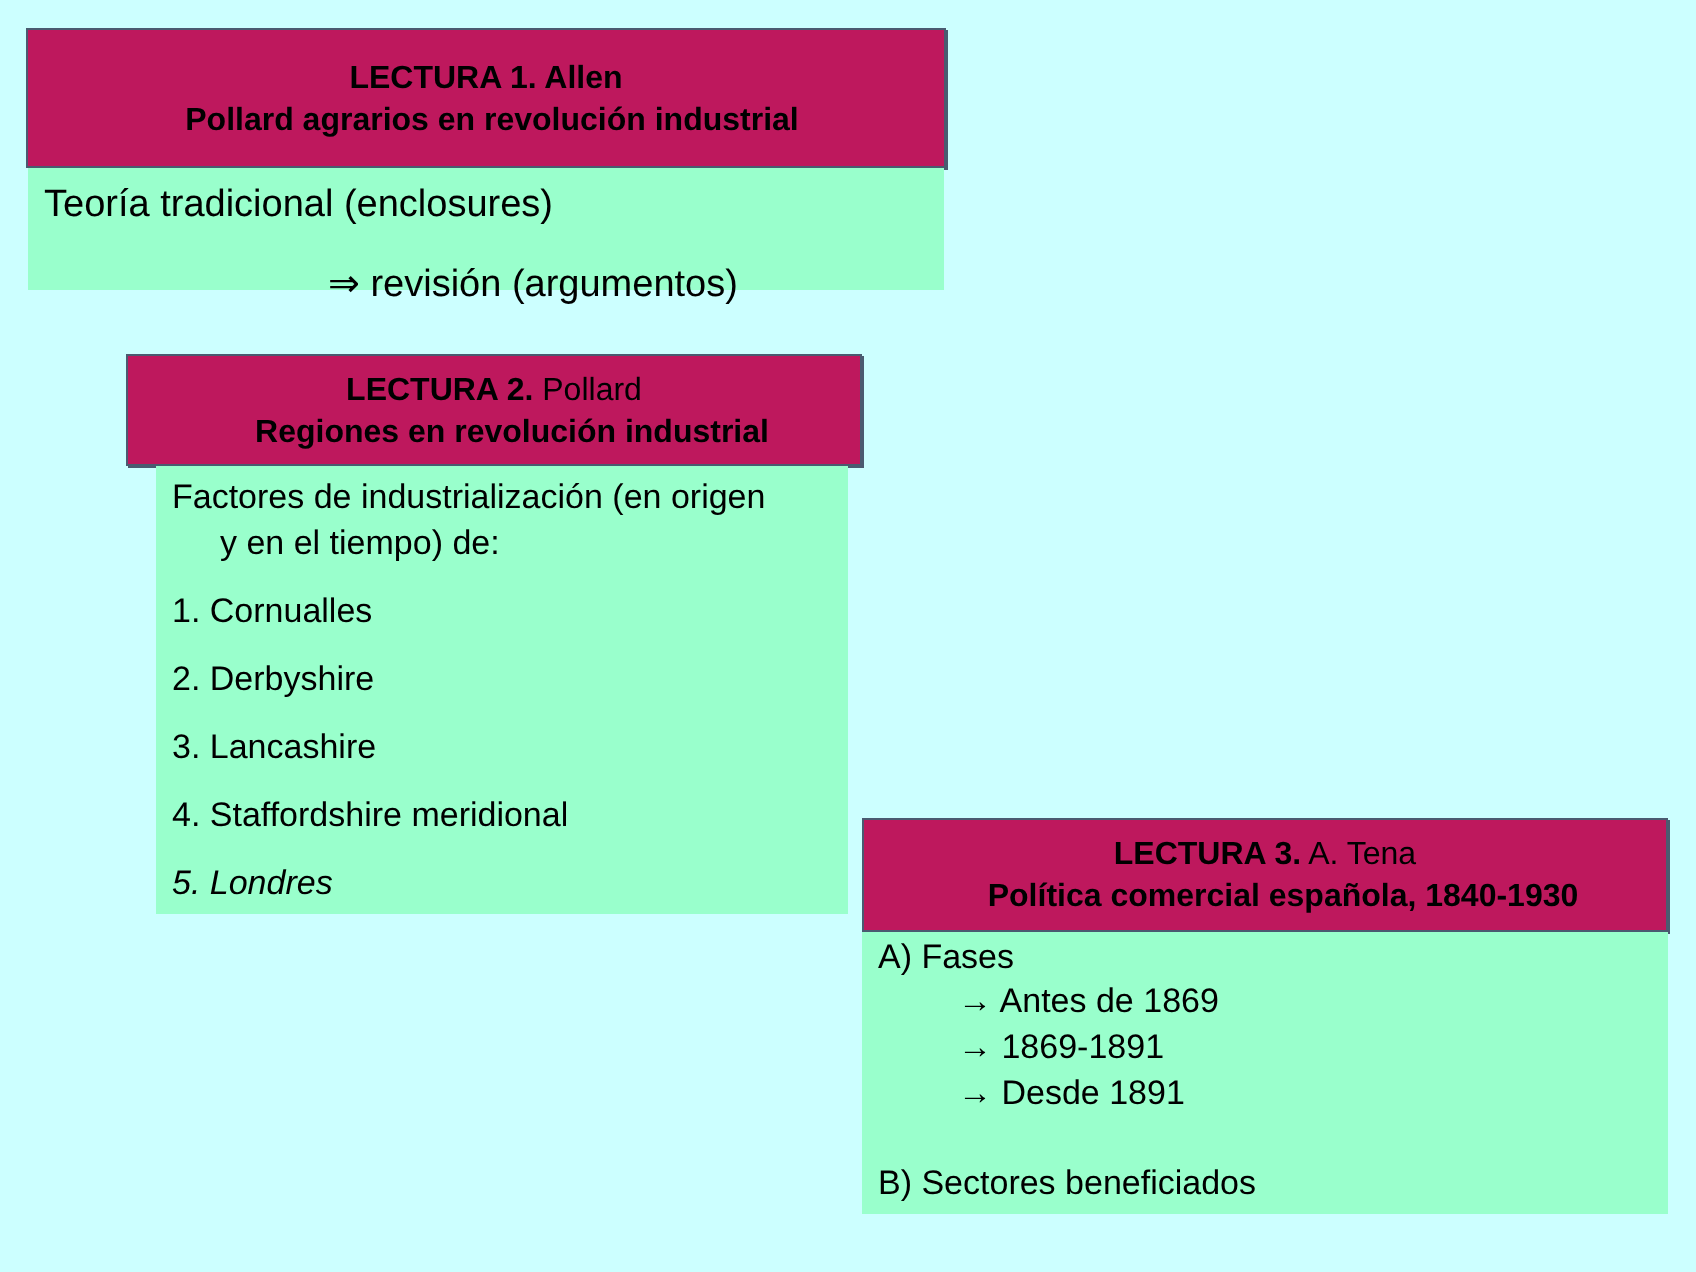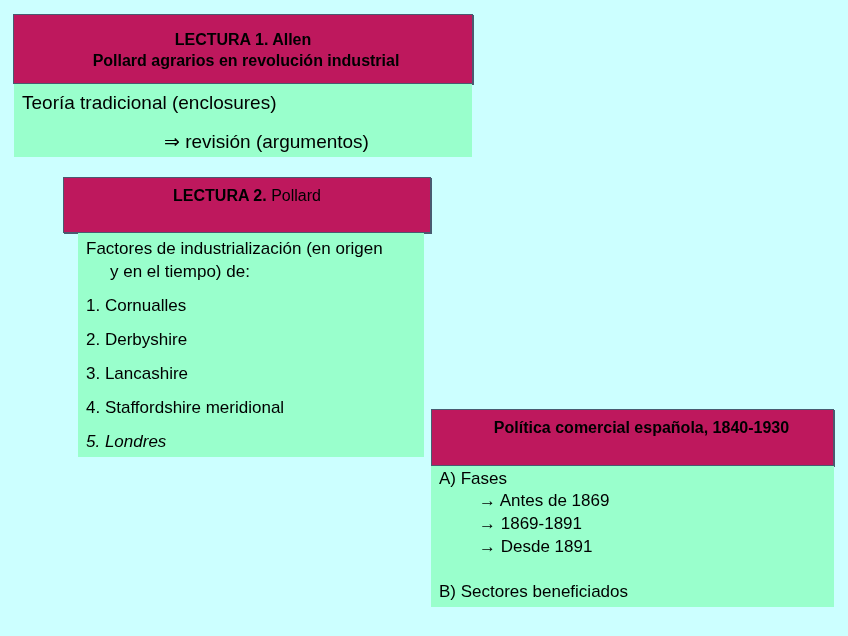--- a/index.html
+++ b/index.html
@@ -18,39 +18,41 @@
   .body { position:absolute; box-sizing:border-box; background:#99ffcc; }
   .line { position:absolute; white-space:nowrap; }
 </style>
 </head>
 <body>
 
 <div class="hdr" style="left:13px;top:14px;width:460px;height:70px;padding-top:14px;">
   <div class="b">LECTURA 1. Allen</div>
   <div class="b" style="padding-left:6px;">Pollard agrarios en revolución industrial</div>
 </div>
-<div class="body" style="left:14px;top:84px;width:458px;height:73px;">
+<div class="body" style="left:14px;top:84px;width:458px;height:61px;">
   <div class="line" style="left:8px;top:8px;font-size:19px;">Teoría tradicional (enclosures)</div>
   <div class="line" style="left:150px;top:46px;font-size:19px;">⇒ revisión (argumentos)</div>
 </div>
 
 <div class="hdr" style="left:63px;top:177px;width:368px;height:56px;padding-top:7px;">
   <div><span class="b">LECTURA 2.</span><span> Pollard</span></div>
+  <div class="b" style="padding-left:18px;">Regiones en revolución industrial</div>
 </div>
 <div class="body" style="left:78px;top:233px;width:346px;height:224px;font-size:17px;">
   <div class="line" style="left:8px;top:6px;">Factores de industrialización (en origen</div>
   <div class="line" style="left:32px;top:29px;">y en el tiempo) de:</div>
   <div class="line" style="left:8px;top:63px;">1. Cornualles</div>
   <div class="line" style="left:8px;top:97px;">2. Derbyshire</div>
   <div class="line" style="left:8px;top:131px;">3. Lancashire</div>
   <div class="line" style="left:8px;top:165px;">4. Staffordshire meridional</div>
   <div class="line" style="left:8px;top:199px;font-style:italic;">5. Londres</div>
 </div>
 
 <div class="hdr" style="left:431px;top:409px;width:403px;height:57px;padding-top:7px;">
+  <div><span class="b">LECTURA 3.</span><span> A. Tena</span></div>
   <div class="b" style="padding-left:18px;">Política comercial española, 1840-1930</div>
 </div>
 <div class="body" style="left:431px;top:466px;width:403px;height:141px;font-size:17px;">
   <div class="line" style="left:8px;top:3px;">A) Fases</div>
   <div class="line" style="left:48px;top:25px;">→ Antes de 1869</div>
   <div class="line" style="left:48px;top:48px;">→ 1869-1891</div>
   <div class="line" style="left:48px;top:71px;">→ Desde 1891</div>
   <div class="line" style="left:8px;top:116px;">B) Sectores beneficiados</div>
 </div>
 

